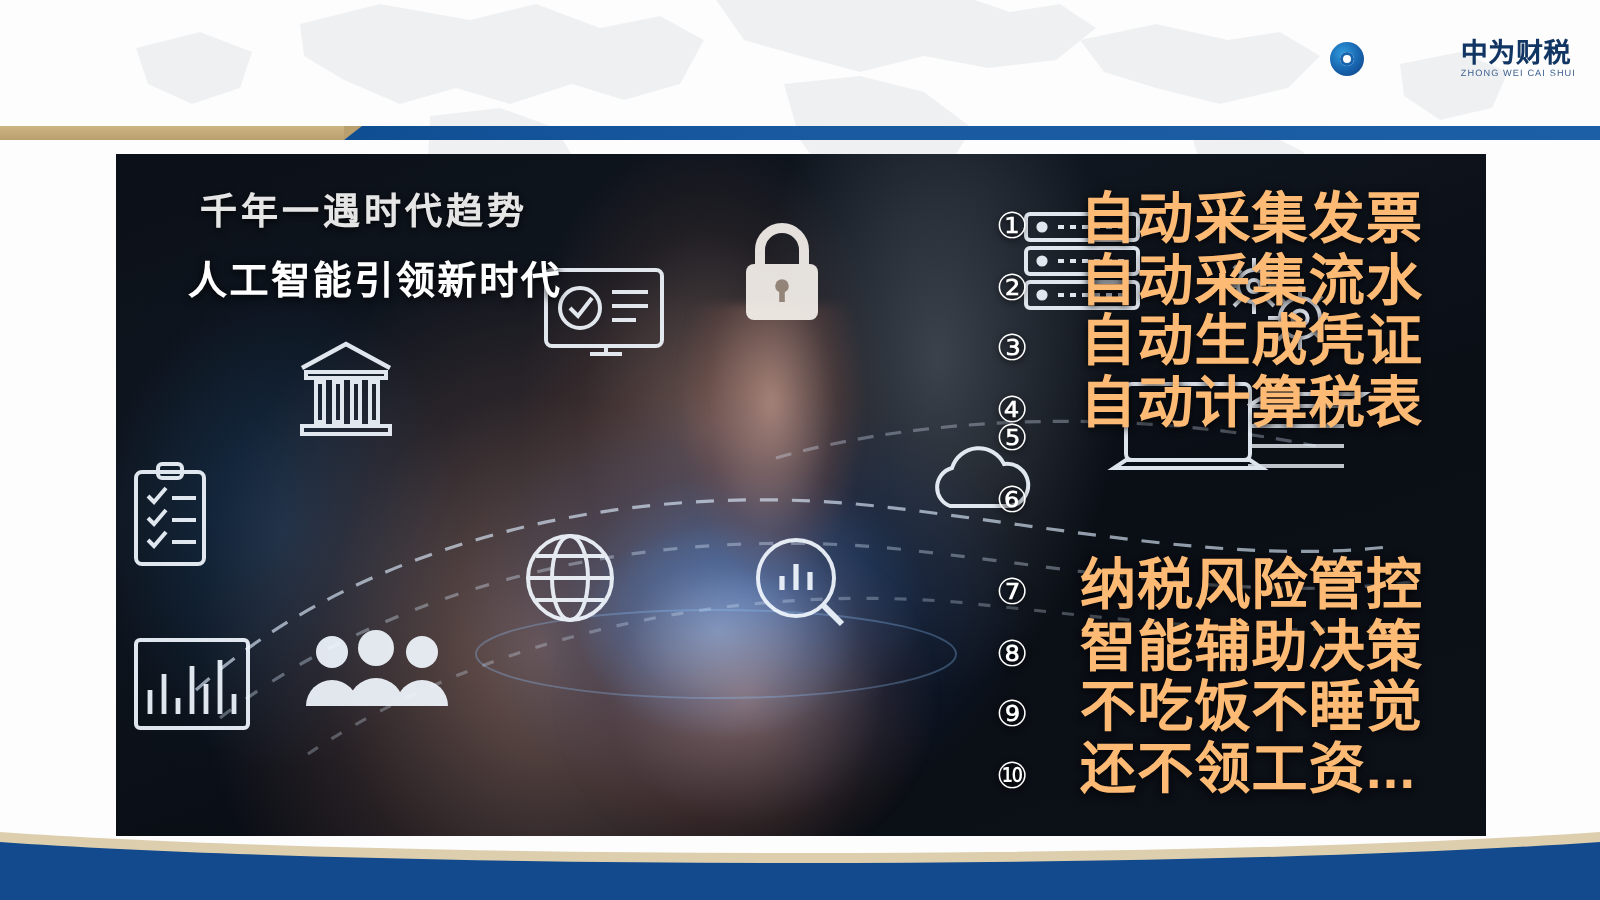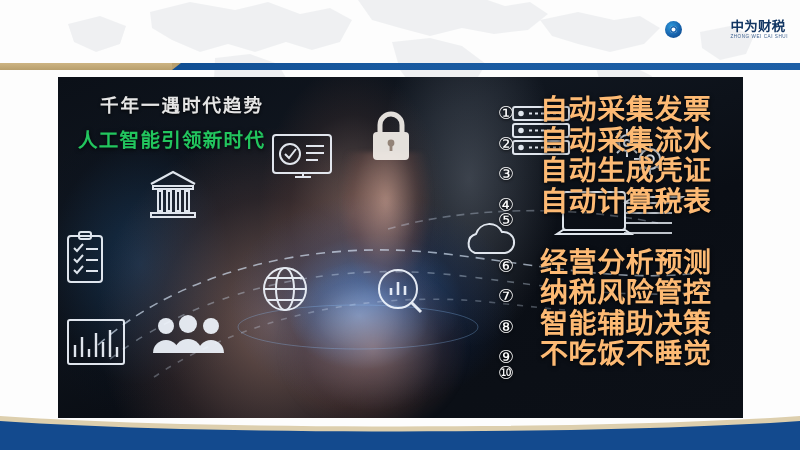--- a/index.html
+++ b/index.html
@@ -144,26 +144,27 @@
   }
   .headline-red {
     color:#e5e5e5;
     font-size:18.5px; font-weight:bold;
     letter-spacing:2px;
     padding-left:22px;
     text-shadow:0 1px 3px rgba(0,0,0,0.85);
     white-space:nowrap;
   }
   .headline-white {
-    color:#22c55e;
+    color:#ffffff;
     font-size:19.5px; font-weight:bold;
     letter-spacing:1.3px;
     margin-top:7px;
     text-shadow:0 1px 4px rgba(0,0,0,0.9);
     white-space:nowrap;
+    margin-left:16px;
   }
 
   
   .banner {
     position:absolute;
     left:0px; top:280px;
     width:297px; height:36px;
     background:linear-gradient(100deg,#2f5a93 0%, #3b6aa6 45%, #4a79b4 100%);
     z-index:6;
     display:flex; align-items:center;
@@ -389,36 +390,36 @@
       </div>
       <div class="feature-row">
         <span class="feature-num">④</span>
         <span class="feature-label">自动计算税表</span>
       </div>
       <div class="feature-row">
         <span class="feature-num">⑤</span>
       </div>
       <div class="feature-row">
         <span class="feature-num">⑥</span>
-        <span class="feature-label">经营分析预测</span>
       </div>
       <div class="feature-row">
         <span class="feature-num">⑦</span>
         <span class="feature-label">纳税风险管控</span>
       </div>
       <div class="feature-row">
         <span class="feature-num">⑧</span>
         <span class="feature-label">智能辅助决策</span>
       </div>
       <div class="feature-row">
         <span class="feature-num">⑨</span>
         <span class="feature-label">不吃饭不睡觉</span>
       </div>
       <div class="feature-row">
         <span class="feature-num">⑩</span>
+        <span class="feature-label">还不领工资...</span>
       </div>
     </div>
   </div>
 
   <div class="footer">
     <svg viewBox="0 0 800 48" preserveAspectRatio="none" aria-hidden="true">
       <path d="M0 14 C200 28, 600 28, 800 14 L800 20 C600 34, 200 34, 0 20 Z" fill="#ddcfae"></path>
       <path d="M0 19 C200 33, 600 33, 800 19 L800 48 L0 48 Z" fill="#134a8e"></path>
     </svg>
   </div>

